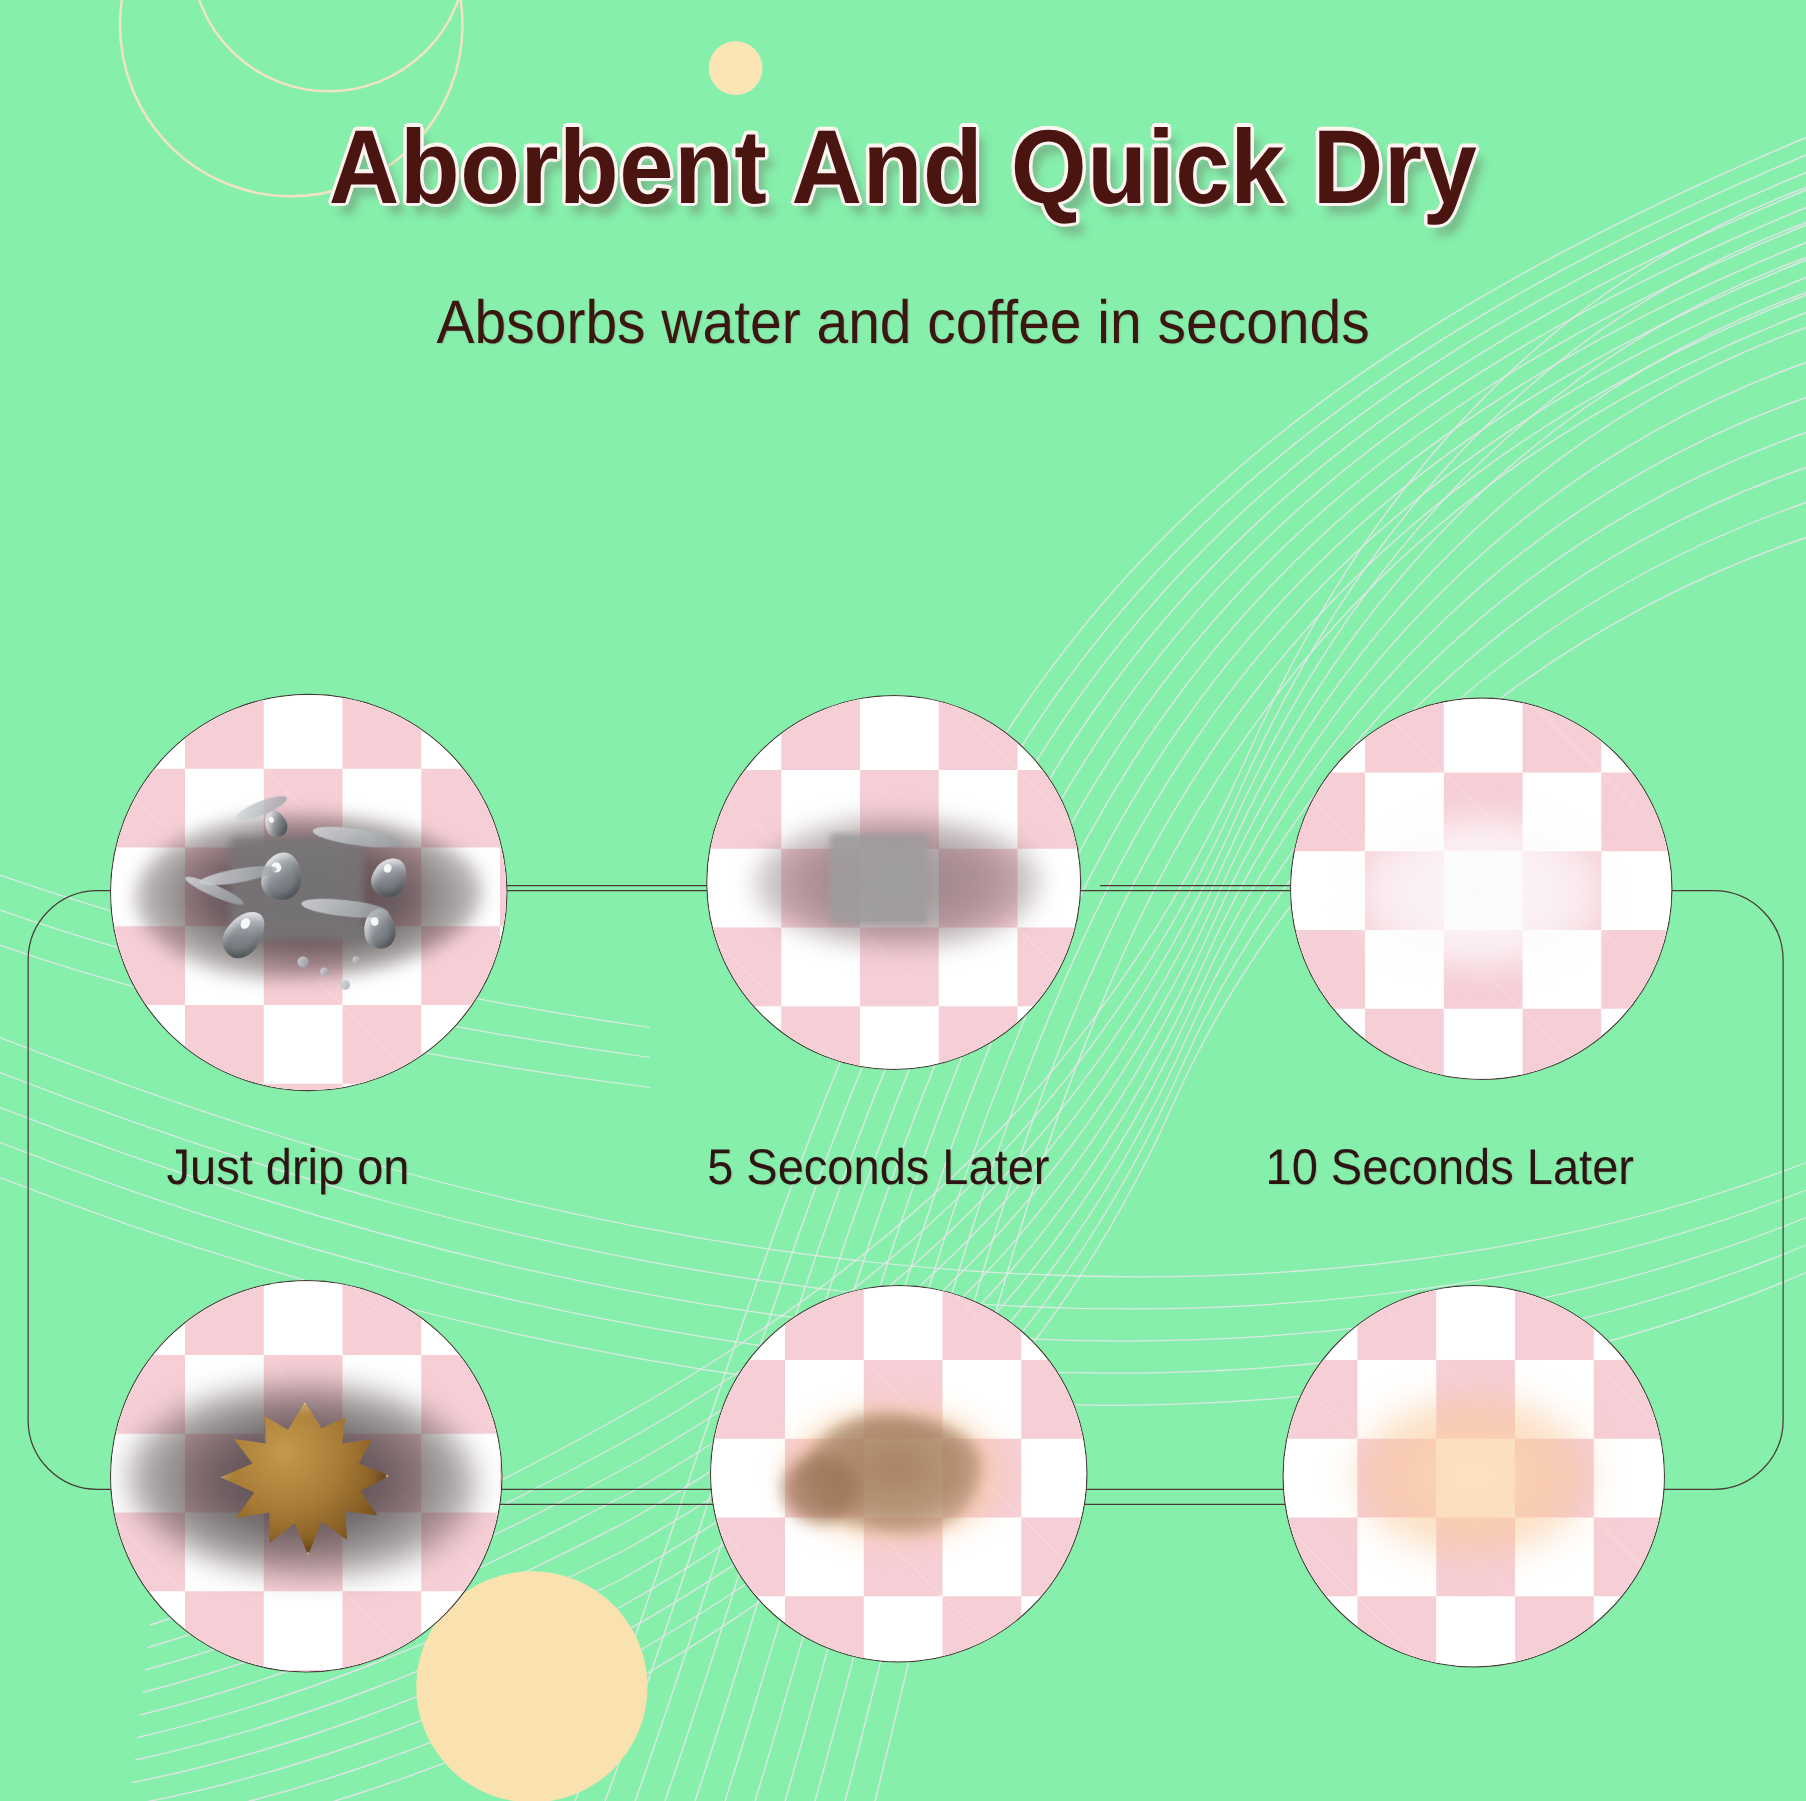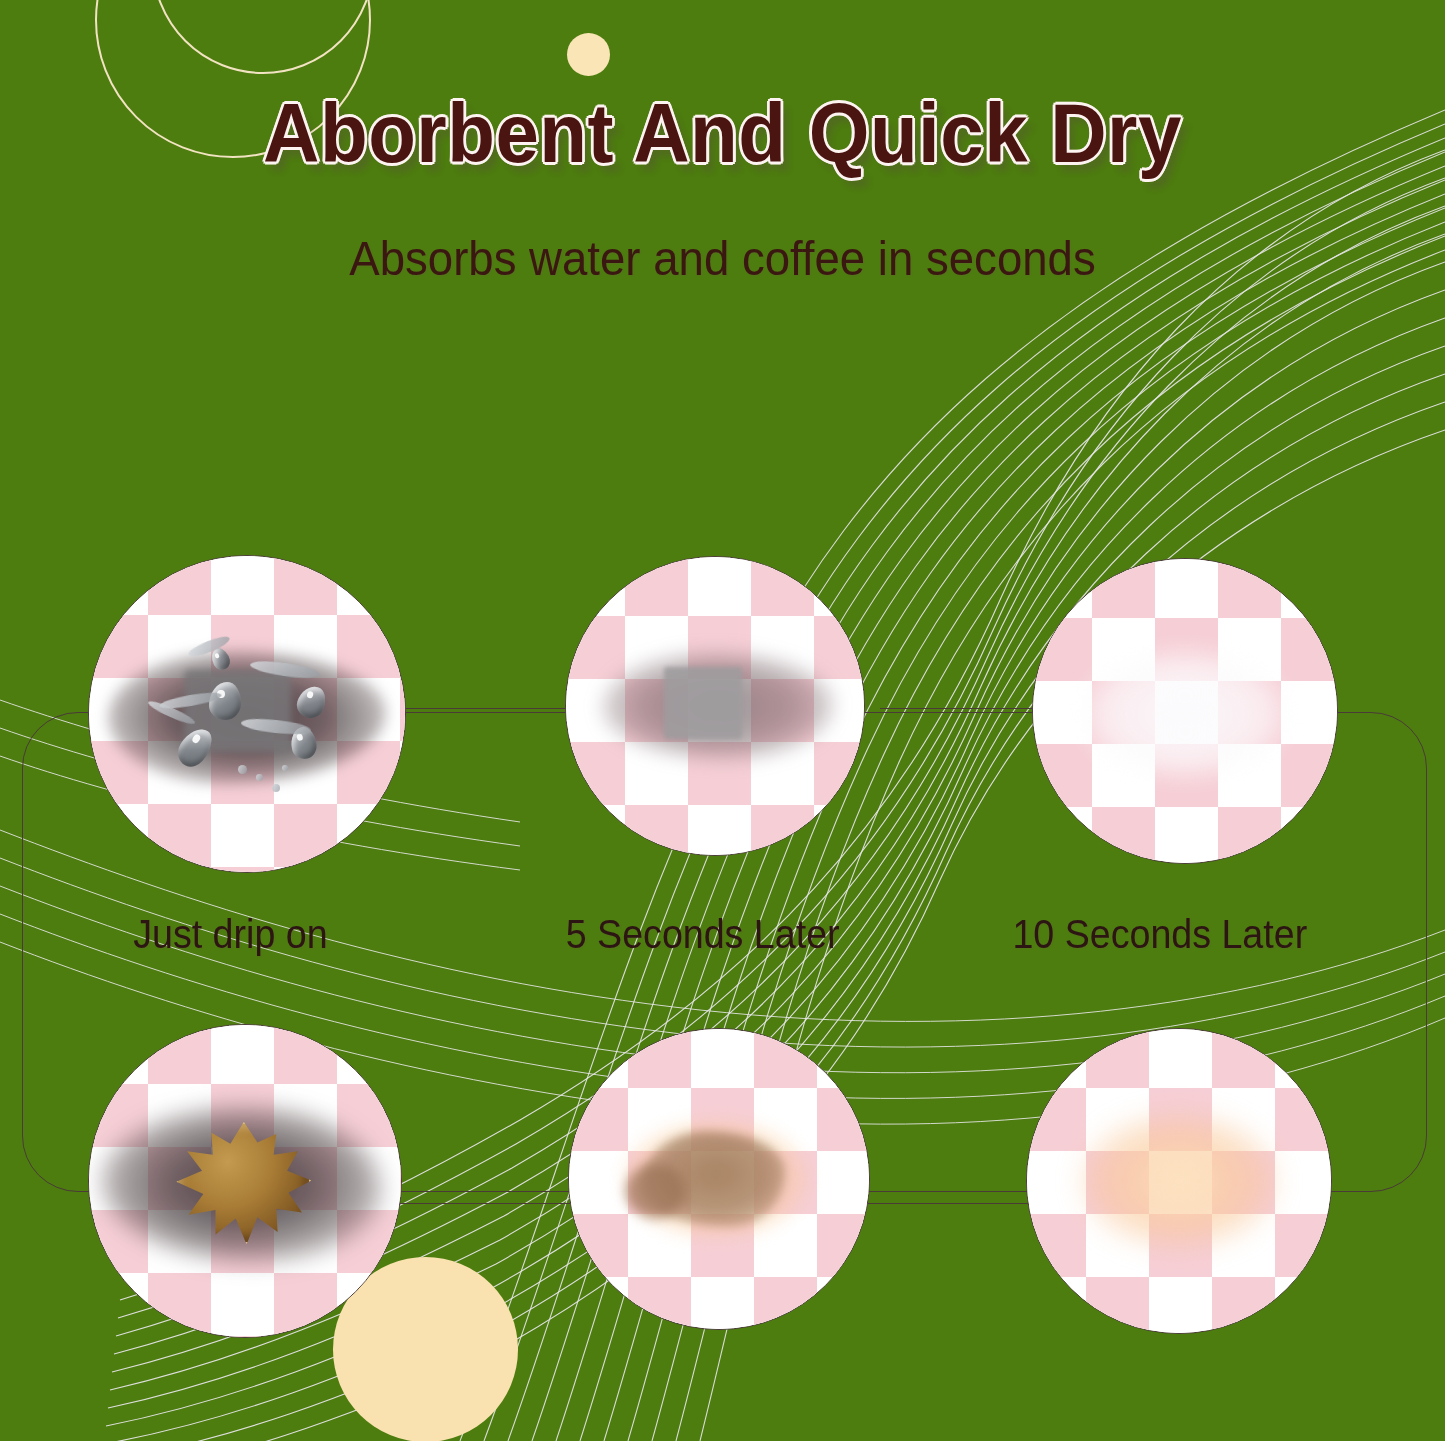--- a/index.html
+++ b/index.html
@@ -8,21 +8,21 @@
     background: #ffffff;
   }
   body {
     font-family: "Liberation Sans", sans-serif;
   }
   #stage {
     position: relative;
     width: 1445px;
     height: 1441px;
     overflow: hidden;
-    background: #4d7c0f;
+    background: #86efac;
   }
 
   
   .bg-layer {
     position: absolute;
     inset: 0;
     pointer-events: none;
   }
 
   .deco-ring {

